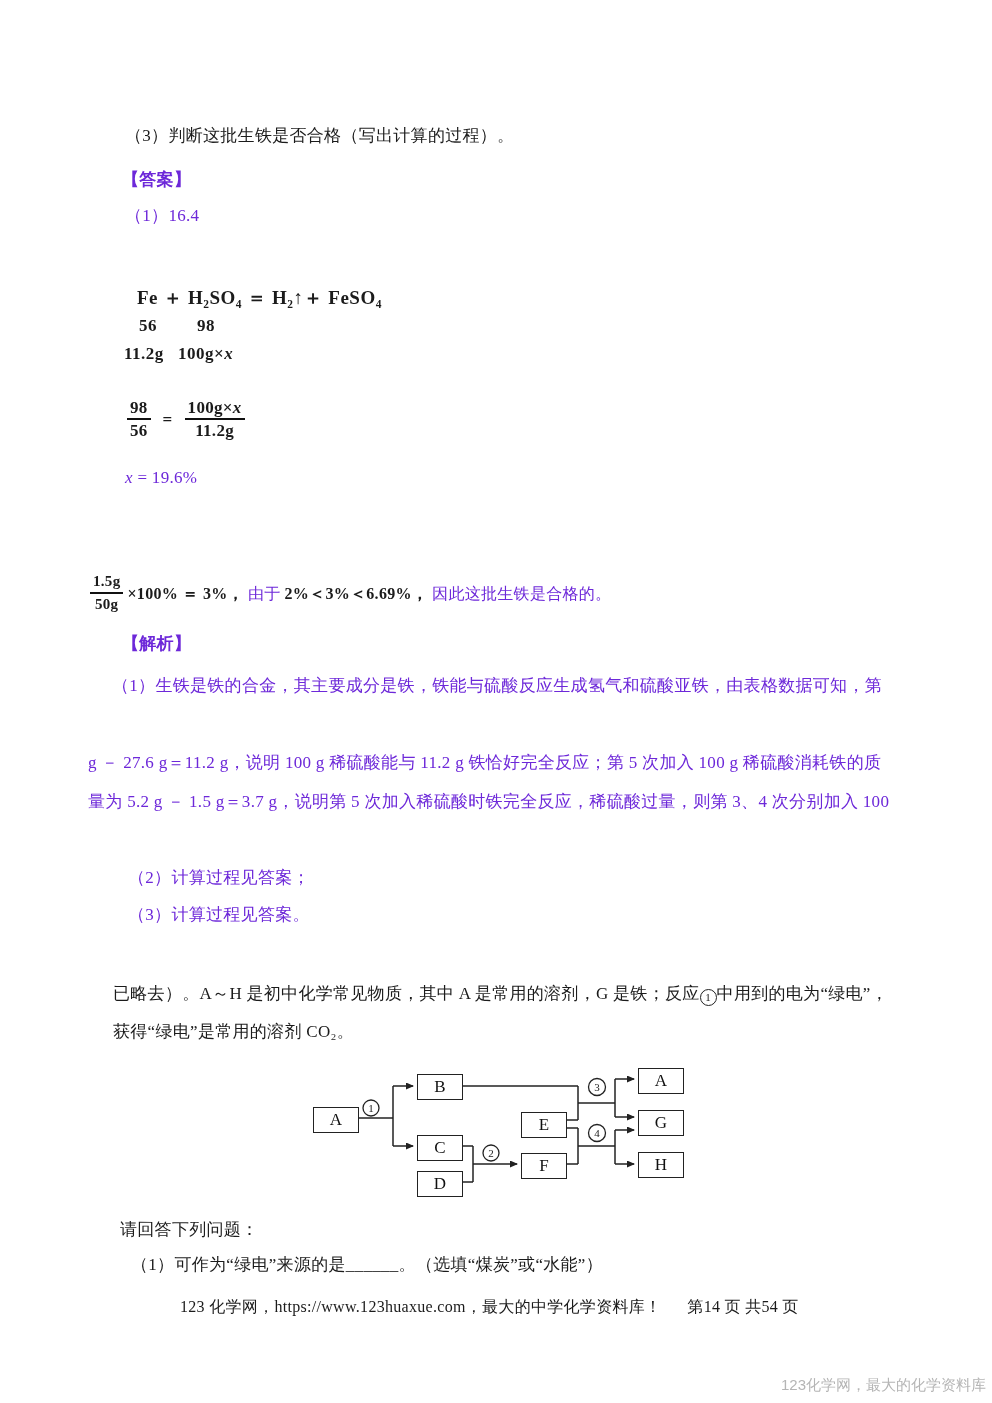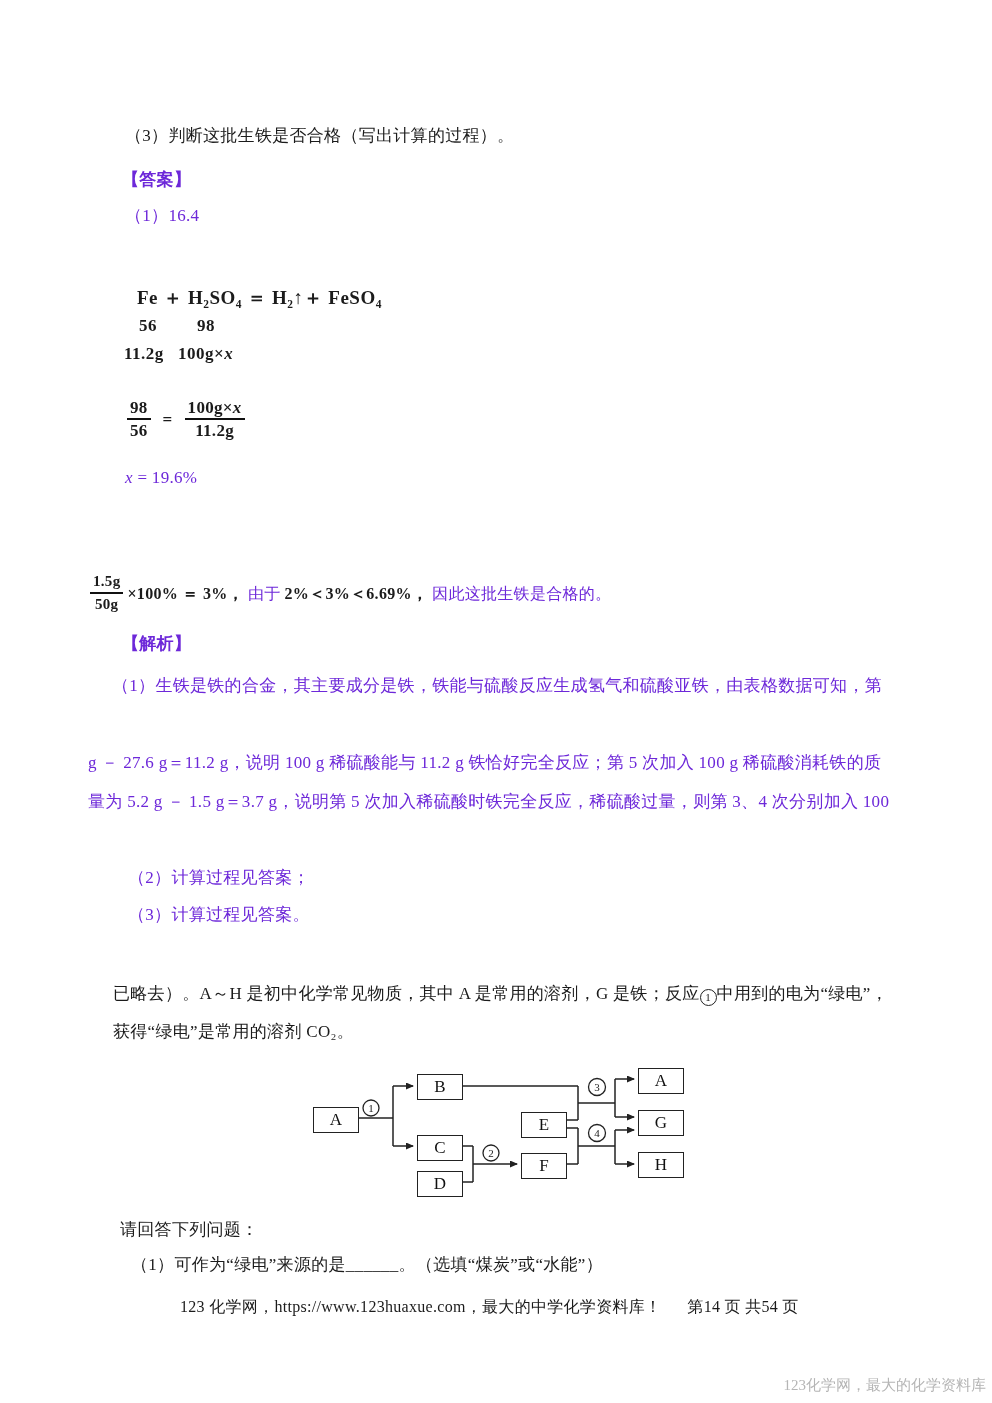--- a/index.html
+++ b/index.html
@@ -26,21 +26,21 @@
         font-family:"Liberation Serif",serif;color:#1b1b1b;}
   .q24no{margin-right:8px;}
   .diagram{position:absolute;left:300px;top:1055px;width:400px;height:150px;}
   .diagram svg{position:absolute;left:0;top:0;}
   .dbox{position:absolute;width:44px;height:24px;border:1.6px solid #222;background:#fff;
         display:flex;align-items:center;justify-content:center;
         font-family:"Liberation Serif",serif;font-size:17px;color:#111;}
   .footer{font-size:16px;}
   .footer .pages{margin-left:26px;}
   .watermark{position:absolute;top:1376px;right:6px;font-size:15px;color:#b5b5b5;
-        font-family:Liberation Serif, serif;white-space:nowrap;}
+        font-family:Liberation Sans, sans-serif;white-space:nowrap;}
 </style>
 </head>
 <body>
 
 <div class="page">
 
   <div class="ln black" style="top:126px;left:125px">（3）判断这批生铁是否合格（写出计算的过程）。</div>
 
   <div class="ln red bold" style="top:170px;left:122px">【答案】</div>
 

